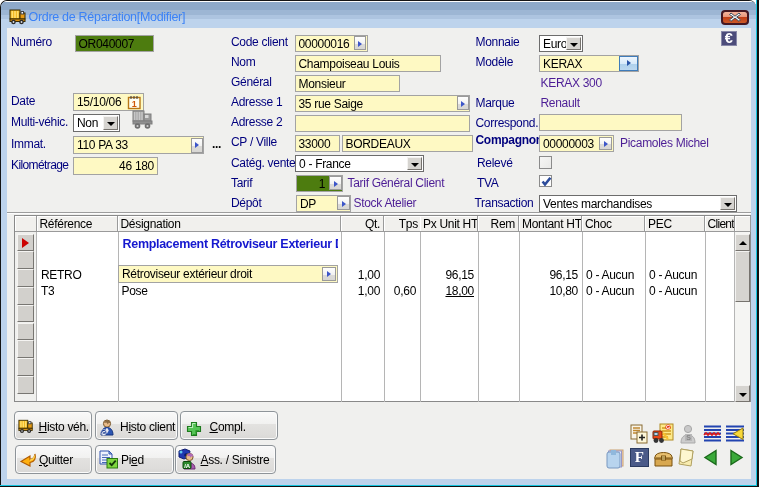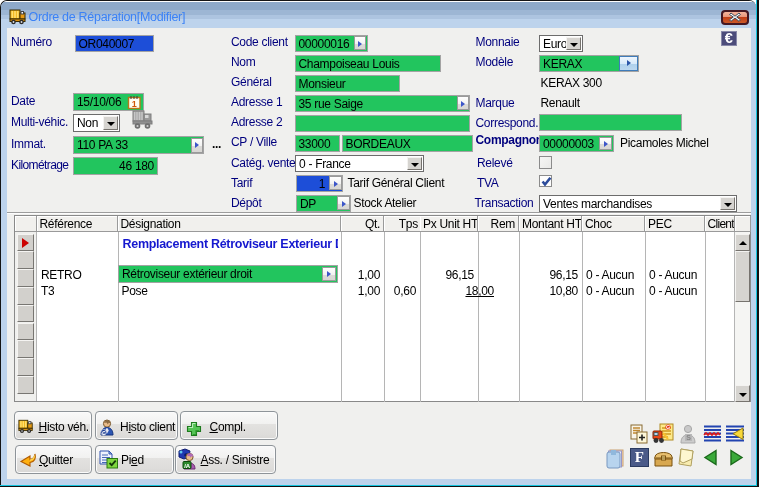--- a/index.html
+++ b/index.html
@@ -5,23 +5,23 @@
  font-family:"Liberation Sans",sans-serif;font-size:12px;letter-spacing:-0.3px;color:#000;}
 .abs{position:absolute;}
 #blackR{left:757.4px;top:0;width:1.6px;height:487px;background:#101010;}
 #blackB{left:0;top:486.3px;width:759px;height:0.7px;background:#101010;}
 #win{left:0;top:0;width:756px;height:485px;background:#bdd3ec;border-radius:7px 7px 0 0;border-left:1.5px solid #141414;border-top:1.5px solid #141414;box-sizing:border-box;}
 #titlebar{left:1px;top:1px;width:755px;height:27px;border-radius:6px 6px 0 0;
  background:linear-gradient(#fdfdfd 0,#fdfdfd 1px,#8ea9c9 1px,#8ea9c9 9px,#9db6d4 9px,#9db6d4 14px,#adc4e0 14px,#adc4e0 18.5px,#bdd3ec 18.5px,#bdd3ec 100%);}
 #client{left:6.5px;top:28px;width:744.5px;height:451px;background:#f0f0ee;}
 .ttl{left:28.5px;top:10.2px;font-size:12.5px;color:#3b82f6;}
 .lbl{color:#00007e;}
-.tb{background:#22c55e;border:1px solid #a3a3a3;box-sizing:border-box;line-height:15px;padding:1px 3px 0 3px;white-space:nowrap;overflow:hidden;}
-.tbro{background:#1d4ed8;}
-.gray{color:#000000;}
+.tb{background:#fef9c3;border:1px solid #a3a3a3;box-sizing:border-box;line-height:15px;padding:1px 3px 0 3px;white-space:nowrap;overflow:hidden;}
+.tbro{background:#4d7c0f;}
+.gray{color:#4c1d95;}
 .cbtn{position:absolute;box-sizing:border-box;border:1px solid #9a9a9a;background:linear-gradient(#fefefe 0,#f2f2f1 55%,#dcdbd8 56%,#d8d7d4 100%);}
 .cbtn i{position:absolute;left:3.5px;top:3.5px;width:0;height:0;border:3.5px solid transparent;border-left:4.5px solid #3c55c8;border-right:none;}
 .dd{background:#fff;border:1px solid #6c6c6c;box-sizing:border-box;line-height:15px;padding:1px 3px 0 3px;}
 .ddb{position:absolute;right:1px;top:1px;bottom:1px;width:15px;background:#d6d4d0;
  border:1px solid;border-color:#f4f3f1 #76736e #76736e #f4f3f1;box-sizing:border-box;}
 .ddb i{position:absolute;left:3px;top:5px;width:0;height:0;border:4px solid transparent;border-top:4px solid #000;border-bottom:none;}
 .chk{box-sizing:border-box;width:13px;height:13px;}
 
 #grid{left:14px;top:215px;width:736.5px;height:187px;background:#fff;border:1px solid #898989;box-sizing:border-box;}
 .hd{position:absolute;top:216px;height:16px;background:#f1f0ed;box-sizing:border-box;
@@ -224,21 +224,21 @@
 <div class="abs cell r" style="left:341px;top:267.6px;width:39px;">1,00</div>
 <div class="abs cell r" style="left:420px;top:267.6px;width:54px;">96,15</div>
 <div class="abs cell r" style="left:519px;top:267.6px;width:59px;">96,15</div>
 <div class="abs cell" style="left:586px;top:267.6px;">0 - Aucun</div>
 <div class="abs cell" style="left:649px;top:267.6px;">0 - Aucun</div>
 
 <div class="abs cell" style="left:41px;top:284.1px;">T3</div>
 <div class="abs cell" style="left:121.5px;top:284.1px;">Pose</div>
 <div class="abs cell r" style="left:341px;top:284.1px;width:39px;">1,00</div>
 <div class="abs cell r" style="left:384px;top:284.1px;width:32px;">0,60</div>
-<div class="abs cell r" style="left:420px;top:284.1px;width:74px;text-decoration:underline;">18,00</div>
+<div class="abs cell r" style="left:420px;top:284.1px;width:54px;text-decoration:underline;">18,00</div>
 <div class="abs cell r" style="left:519px;top:284.1px;width:59px;">10,80</div>
 <div class="abs cell" style="left:586px;top:284.1px;">0 - Aucun</div>
 <div class="abs cell" style="left:649px;top:284.1px;">0 - Aucun</div>
 
 <div class="abs" style="left:734.5px;top:232px;width:15.5px;height:169px;background:#f5f5f3;"></div>
 <div class="abs ddb" style="left:735px;top:233.5px;width:15px;height:17px;right:auto;bottom:auto;">
     <i style="top:6px;left:3px;border:4px solid transparent;border-bottom:4px solid #000;border-top:none;"></i>
   </div>
 <div class="abs" style="left:735px;top:251px;width:15px;height:51px;background:#d6d4d0;border:1px solid;border-color:#f4f3f1 #76736e #76736e #f4f3f1;box-sizing:border-box;"></div>
 <div class="abs ddb" style="left:735px;top:384.5px;width:15px;height:17px;right:auto;bottom:auto;">

